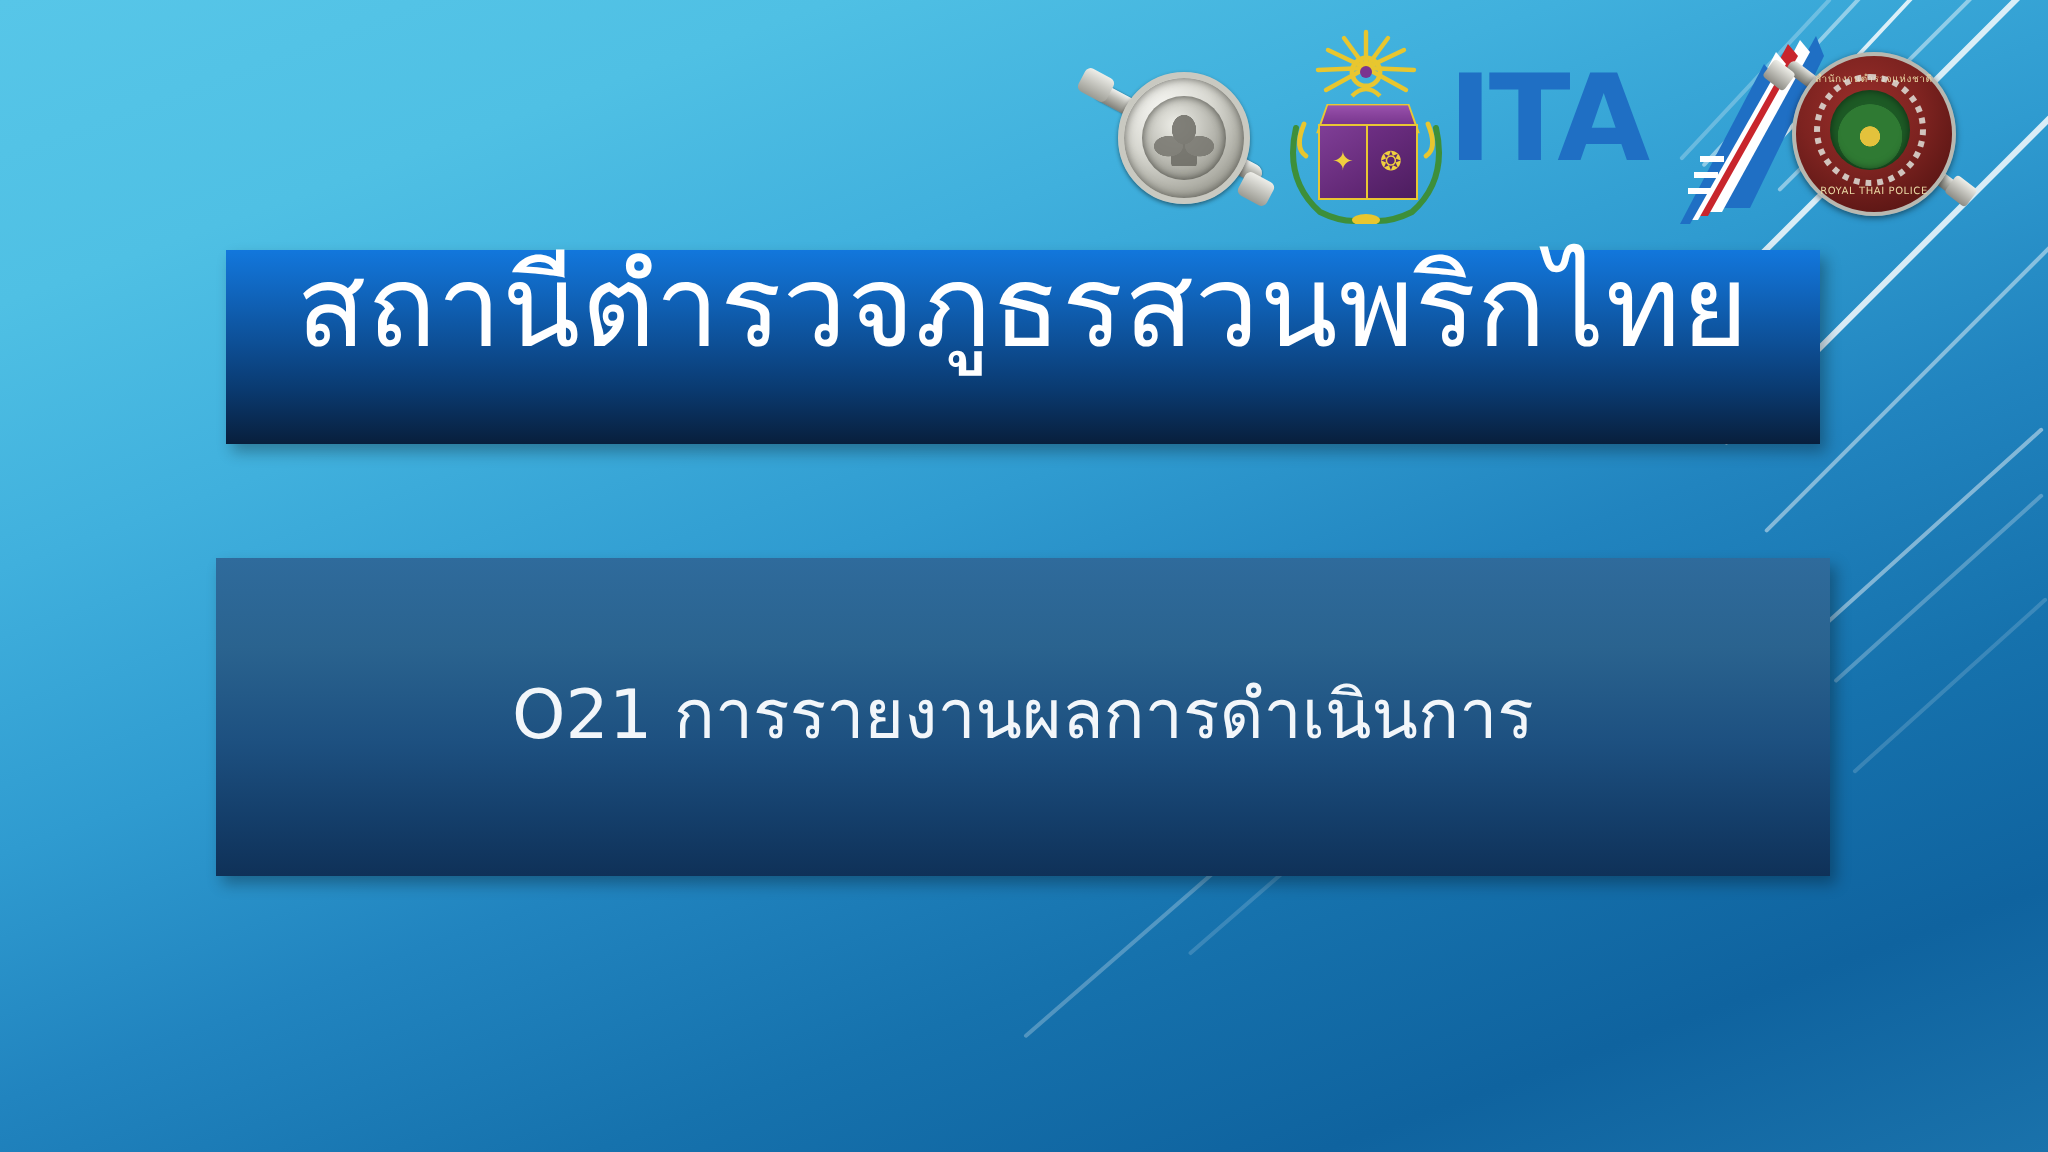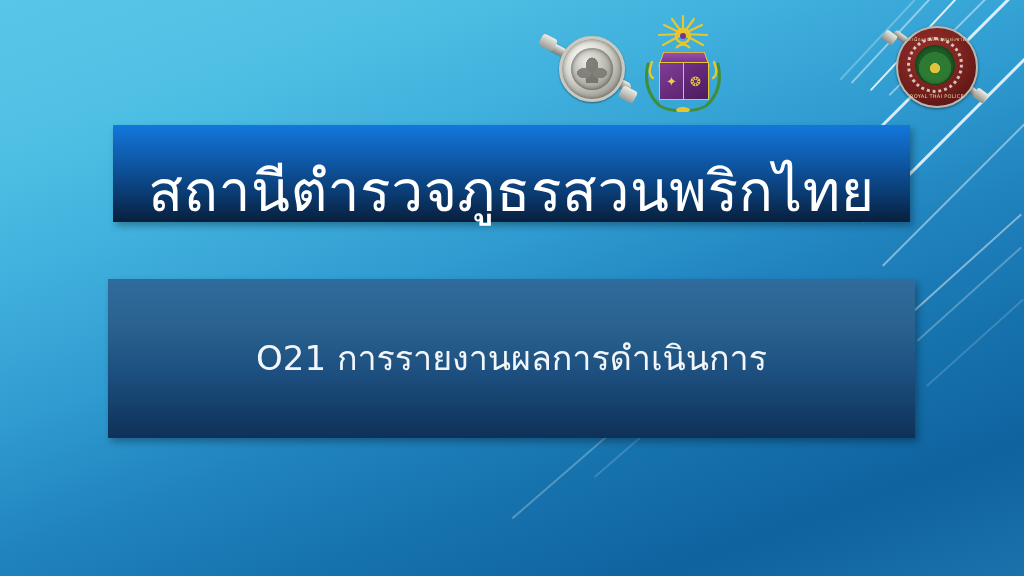--- a/index.html
+++ b/index.html
@@ -222,21 +222,21 @@
   .title-box {
     position: absolute;
     left: 113px;
     top: 125px;
     width: 797px;
     height: 97px;
     background: linear-gradient(180deg,
         #1277dc 0%, #1065bd 22%, #0d4f96 48%, #0a3a70 72%, #081f3c 100%);
     box-shadow: 3px 4px 7px rgba(0,0,0,0.30);
     display: flex;
-    align-items: flex-end;
+    align-items: flex-start;
     justify-content: center;
   }
   .title-text {
     color: #ffffff;
     font-size: 57px;
     line-height: 1.05;
     font-weight: normal;
     letter-spacing: 0.5px;
     text-align: center;
     white-space: nowrap;
@@ -331,20 +331,35 @@
 
       <svg class="rtp-laurel" viewBox="0 0 82 56">
         <path d="M6 8 Q0 34 18 50 Q30 56 41 54" fill="none" stroke="#3d8f3a" stroke-width="3" stroke-linecap="round"></path>
         <path d="M76 8 Q82 34 64 50 Q52 56 41 54" fill="none" stroke="#3d8f3a" stroke-width="3" stroke-linecap="round"></path>
         <path d="M10 6 Q5 18 11 22" fill="none" stroke="#e8c62f" stroke-width="2.4" stroke-linecap="round"></path>
         <path d="M72 6 Q77 18 71 22" fill="none" stroke="#e8c62f" stroke-width="2.4" stroke-linecap="round"></path>
         <ellipse cx="41" cy="54" rx="7" ry="3" fill="#e8c62f"></ellipse>
       </svg>
     </div>
 
+    <div class="emblem ita">
+      <div class="ita-word">ITA</div>
+      <svg class="ita-swoosh" width="96" height="100" viewBox="0 0 96 100">
+        <path d="M88 2 L40 88 L55 88 L92 12 Z" fill="#1f6fc4"></path>
+        <path d="M80 4 L34 90 L41 90 L85 10 Z" fill="#ffffff"></path>
+        <path d="M74 6 L28 92 L34 92 L79 12 Z" fill="#c8252c"></path>
+        <path d="M68 10 L24 94 L29 94 L73 16 Z" fill="#ffffff"></path>
+        <path d="M62 16 L20 96 L25 96 L67 22 Z" fill="#1f6fc4"></path>
+        <g fill="#ffffff">
+          <rect x="30" y="62" width="12" height="3"></rect>
+          <rect x="27" y="70" width="12" height="3"></rect>
+          <rect x="24" y="78" width="12" height="3"></rect>
+        </g>
+      </svg>
+    </div>
 
     <div class="emblem redseal">
       <div class="seal-sword"></div>
       <div class="seal-hilt a"></div>
       <div class="seal-hilt b"></div>
       <div class="seal-disc">
         <div class="seal-text-top">สำนักงานตำรวจแห่งชาติ</div>
         <div class="seal-ring"></div>
         <div class="seal-core"></div>
         <div class="seal-text-bot">ROYAL THAI POLICE</div>

